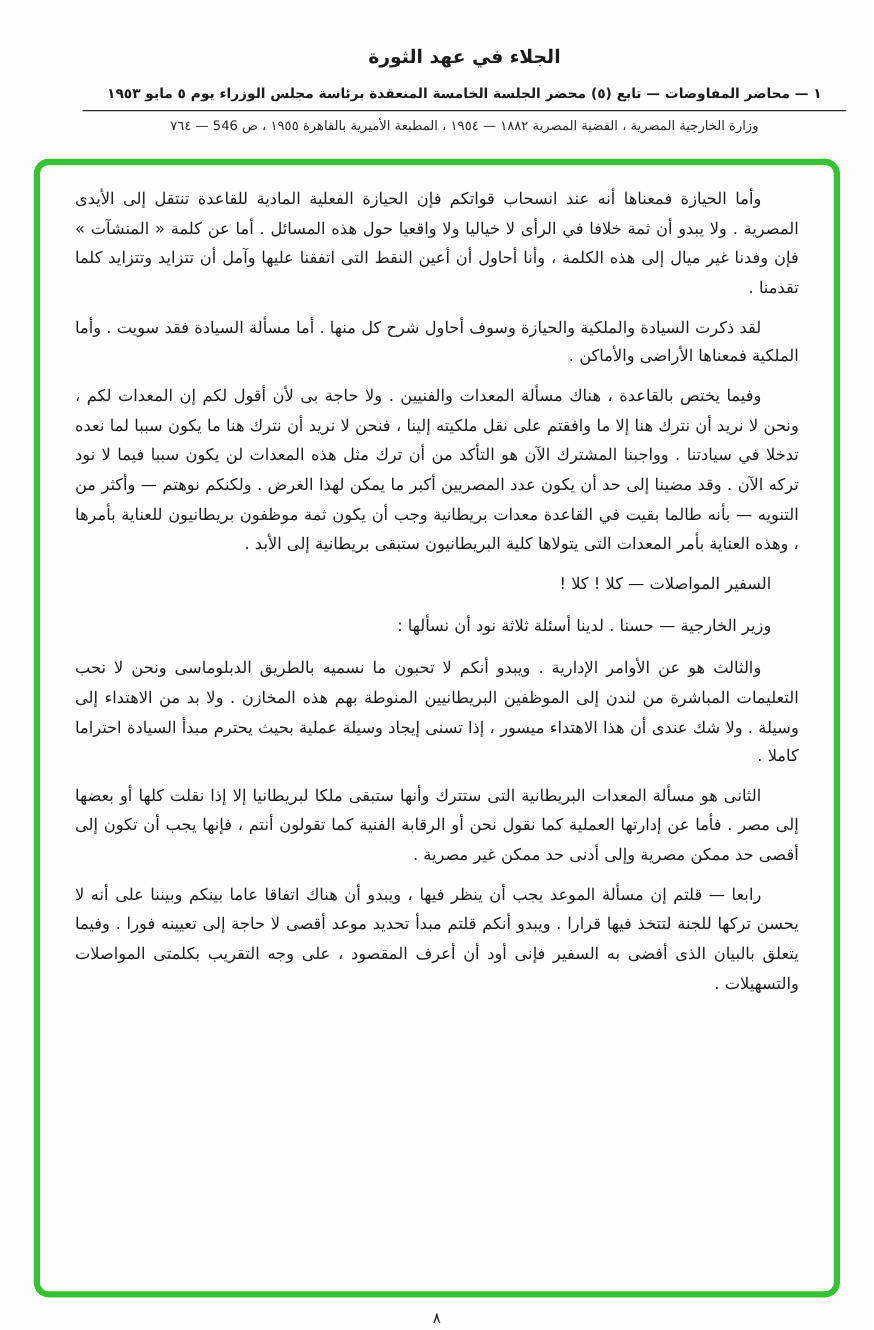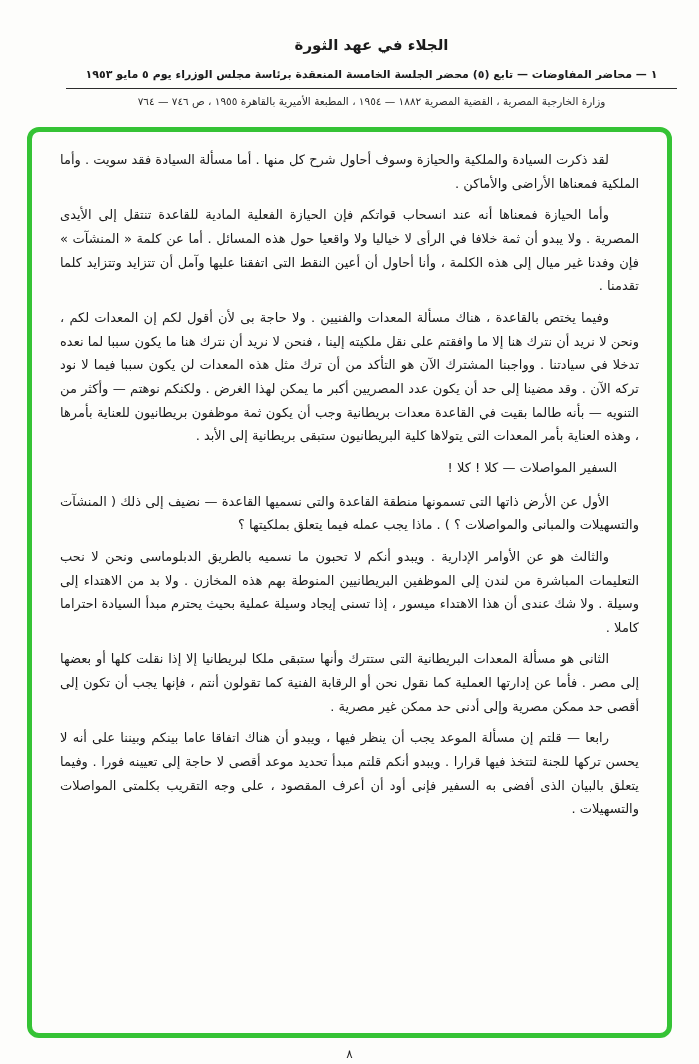--- a/index.html
+++ b/index.html
@@ -78,29 +78,29 @@
   }
 </style>
 </head>
 <body>
 
 <div class="page">
 
   <div class="header">
     <div class="doc-title">الجلاء في عهد الثورة</div>
     <div class="header-line">١ — محاضر المفاوضات — تابع (٥) محضر الجلسة الخامسة المنعقدة برئاسة مجلس الوزراء يوم ٥ مايو ١٩٥٣</div>
-    <div class="citation">وزارة الخارجية المصرية ، القضية المصرية ١٨٨٢ — ١٩٥٤ ، المطبعة الأميرية بالقاهرة ١٩٥٥ ، ص ٧٤٦ — ٧٦٤</div>
+    <div class="citation">وزارة الخارجية المصرية ، القضية المصرية ١٨٨٢ — ١٩٥٤ ، المطبعة الأميرية بالقاهرة ١٩٥٥ ، ص 546 — ٧٦٤</div>
   </div>
 
   <div class="green-box">
+    <p class="para">وأما الحيازة فمعناها أنه عند انسحاب قواتكم فإن الحيازة الفعلية المادية للقاعدة تنتقل إلى الأيدى المصرية . ولا يبدو أن ثمة خلافا في الرأى لا خياليا ولا واقعيا حول هذه المسائل . أما عن كلمة « المنشآت » فإن وفدنا غير ميال إلى هذه الكلمة ، وأنا أحاول أن أعين النقط التى اتفقنا عليها وآمل أن تتزايد وتتزايد كلما تقدمنا .</p>
     <p class="para">لقد ذكرت السيادة والملكية والحيازة وسوف أحاول شرح كل منها . أما مسألة السيادة فقد سويت . وأما الملكية فمعناها الأراضى والأماكن .</p>
-    <p class="para">وأما الحيازة فمعناها أنه عند انسحاب قواتكم فإن الحيازة الفعلية المادية للقاعدة تنتقل إلى الأيدى المصرية . ولا يبدو أن ثمة خلافا في الرأى لا خياليا ولا واقعيا حول هذه المسائل . أما عن كلمة « المنشآت » فإن وفدنا غير ميال إلى هذه الكلمة ، وأنا أحاول أن أعين النقط التى اتفقنا عليها وآمل أن تتزايد وتتزايد كلما تقدمنا .</p>
     <p class="para">وفيما يختص بالقاعدة ، هناك مسألة المعدات والفنيين . ولا حاجة بى لأن أقول لكم إن المعدات لكم ، ونحن لا نريد أن نترك هنا إلا ما وافقتم على نقل ملكيته إلينا ، فنحن لا نريد أن نترك هنا ما يكون سببا لما نعده تدخلا في سيادتنا . وواجبنا المشترك الآن هو التأكد من أن ترك مثل هذه المعدات لن يكون سببا فيما لا نود تركه الآن . وقد مضينا إلى حد أن يكون عدد المصريين أكبر ما يمكن لهذا الغرض . ولكنكم نوهتم — وأكثر من التنويه — بأنه طالما بقيت في القاعدة معدات بريطانية وجب أن يكون ثمة موظفون بريطانيون للعناية بأمرها ، وهذه العناية بأمر المعدات التى يتولاها كلية البريطانيون ستبقى بريطانية إلى الأبد .</p>
     <p class="para dialog">السفير المواصلات — كلا ! كلا !</p>
-    <p class="para">الأول عن الأرض ذاتها التى تسمونها منطقة القاعدة والتى نسميها القاعدة — نضيف إلى ذلك ( المنشآت والتسهيلات والمبانى والمواصلات ؟ ) . ماذا يجب عمله فيما يتعلق بملكيتها ؟</p>
+    <p class="para dialog">وزير الخارجية — حسنا . لدينا أسئلة ثلاثة نود أن نسألها :</p>
     <p class="para">والثالث هو عن الأوامر الإدارية . ويبدو أنكم لا تحبون ما نسميه بالطريق الدبلوماسى ونحن لا نحب التعليمات المباشرة من لندن إلى الموظفين البريطانيين المنوطة بهم هذه المخازن . ولا بد من الاهتداء إلى وسيلة . ولا شك عندى أن هذا الاهتداء ميسور ، إذا تسنى إيجاد وسيلة عملية بحيث يحترم مبدأ السيادة احتراما كاملا .</p>
     <p class="para">الثانى هو مسألة المعدات البريطانية التى ستترك وأنها ستبقى ملكا لبريطانيا إلا إذا نقلت كلها أو بعضها إلى مصر . فأما عن إدارتها العملية كما نقول نحن أو الرقابة الفنية كما تقولون أنتم ، فإنها يجب أن تكون إلى أقصى حد ممكن مصرية وإلى أدنى حد ممكن غير مصرية .</p>
     <p class="para">رابعا — قلتم إن مسألة الموعد يجب أن ينظر فيها ، ويبدو أن هناك اتفاقا عاما بينكم وبيننا على أنه لا يحسن تركها للجنة لتتخذ فيها قرارا . ويبدو أنكم قلتم مبدأ تحديد موعد أقصى لا حاجة إلى تعيينه فورا . وفيما يتعلق بالبيان الذى أفضى به السفير فإنى أود أن أعرف المقصود ، على وجه التقريب بكلمتى المواصلات والتسهيلات .</p>
   </div>
 
   <div class="page-number">٨</div>
 
 </div>
 
 </body></html>

